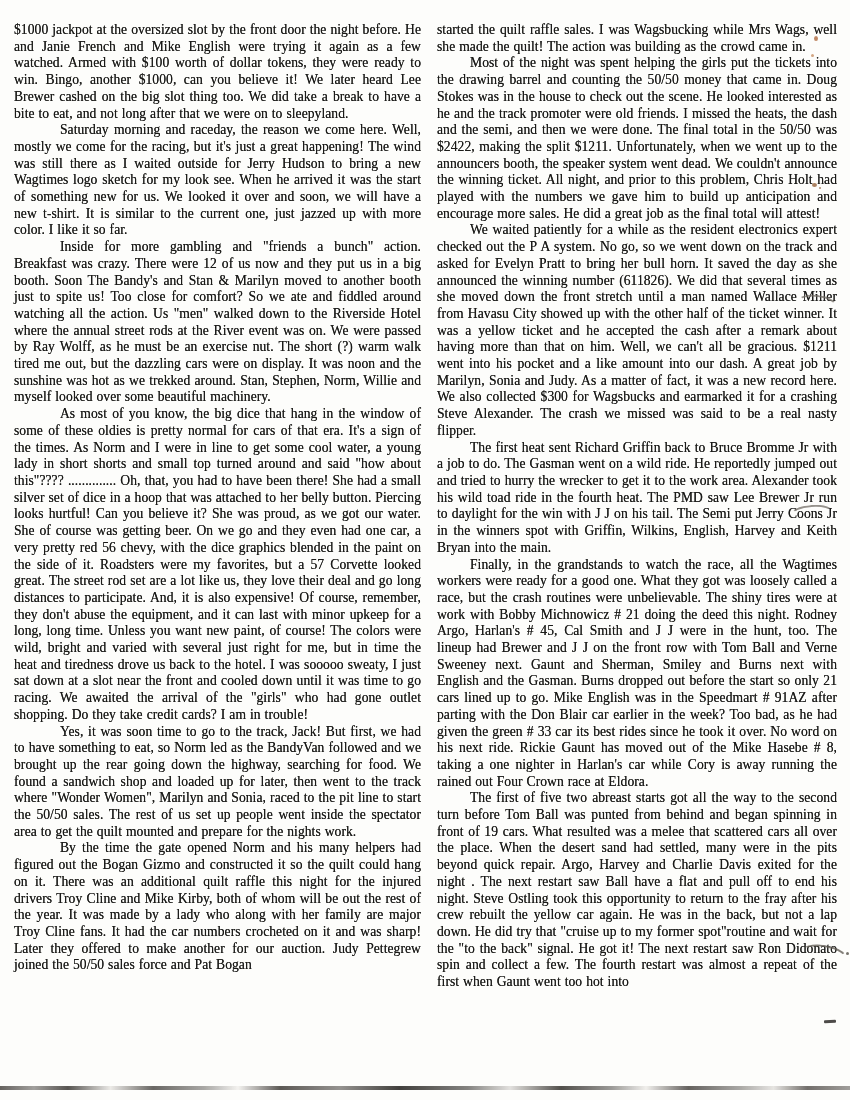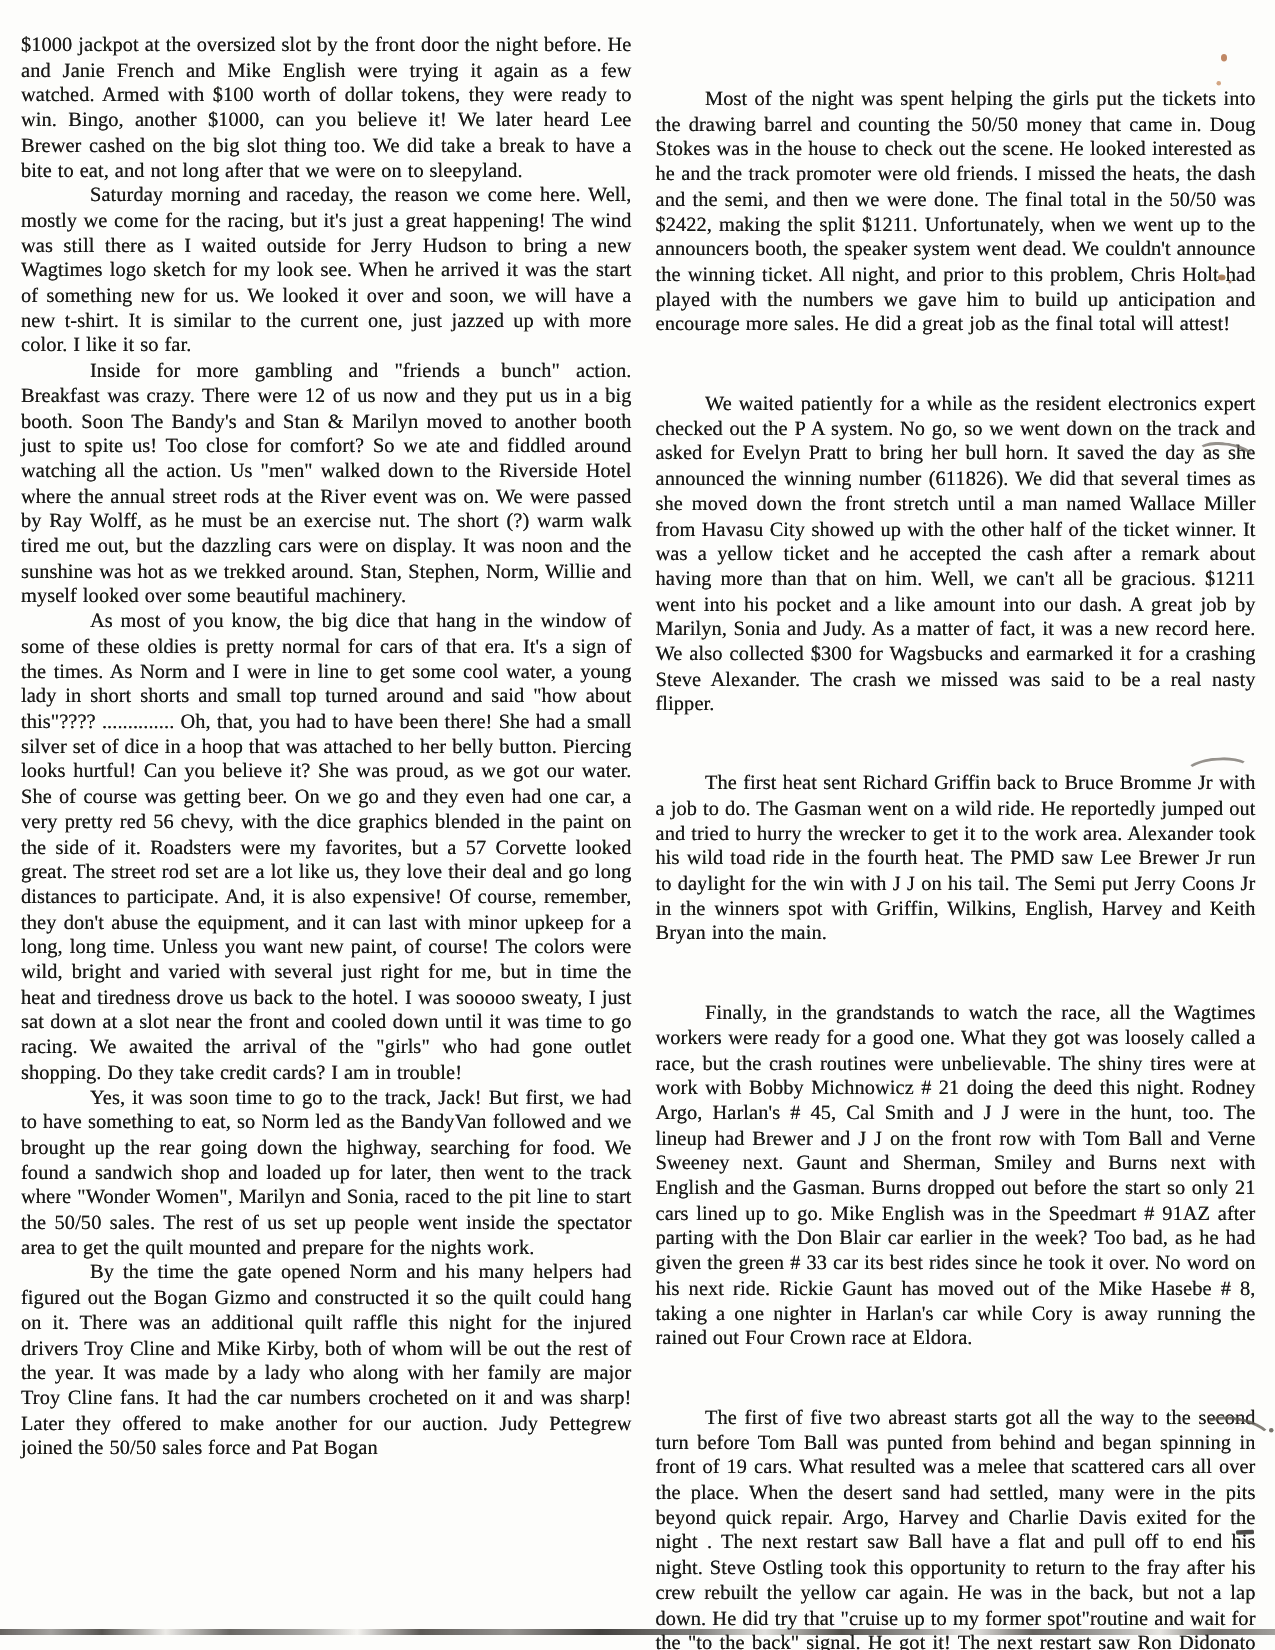--- a/index.html
+++ b/index.html
@@ -21,21 +21,21 @@
     font-size: 13.6px;
     line-height: 16.7px;
     letter-spacing: 0.05px;
     word-spacing: 0.5px;
     text-shadow: 0 0 0.3px rgba(25,25,22,0.85);
   }
   .col-left  { left: 14px;  width: 407px; }
   .col-right { left: 437px; width: 400px; }
   .column p { margin: 0; padding: 0; }
   .col-left  p.indent { text-indent: 46px; }
-  .col-right p.indent { text-indent: 33px; margin-top: 36px; }
+  .col-right p.indent { text-indent: 33px; }
   .bold { font-weight: normal; }
 
   
   .artifact { position: absolute; pointer-events: none; }
   .bottom-edge-line {
     left: 0; top: 1086px; width: 850px; height: 4px;
     background: linear-gradient(90deg,
       rgba(50,46,42,0.75) 0%, rgba(50,46,42,0.45) 4%, rgba(45,42,38,0.8) 8%,
       rgba(140,130,120,0.15) 13%, rgba(42,39,35,0.7) 18%, rgba(42,39,35,0.4) 24%,
       rgba(160,150,140,0.1) 28%, rgba(46,42,38,0.78) 33%, rgba(46,42,38,0.5) 40%,
@@ -71,20 +71,21 @@
 <div class="page">
   <div class="column col-left">
       <p><span>$1000 jackpot at the oversized slot by the front door the night before. He and Janie French and Mike English were trying it again as a few watched. Armed with $100 worth of dollar tokens, they were ready to win. Bingo, another $1000, can you believe it! We later heard Lee Brewer cashed on the big slot thing too. We did take a break to have a bite to eat, and not long after that we were on to sleepyland.</span></p>
       <p class="indent"><span>Saturday morning and raceday, the reason we come here. Well, mostly we come for the racing, but it's just a great happening! The wind was still there as I waited outside for </span><span class="bold">Jerry Hudson</span><span> to bring a new Wagtimes logo sketch for my look see. When he arrived it was the start of something new for us. We looked it over and soon, we will have a new t-shirt. It is similar to the current one, just jazzed up with more color. I like it so far.</span></p>
       <p class="indent"><span>Inside for more gambling and "friends a bunch" action. Breakfast was crazy. There were 12 of us now and they put us in a big booth. Soon The Bandy's and Stan &amp; Marilyn moved to another booth just to spite us! Too close for comfort? So we ate and fiddled around watching all the action. Us "men" walked down to the Riverside Hotel where the annual street rods at the River event was on. We were passed by Ray Wolff, as he must be an exercise nut. The short (?) warm walk tired me out, but the dazzling cars were on display. It was noon and the sunshine was hot as we trekked around. Stan, Stephen, Norm, Willie and myself looked over some beautiful machinery.</span></p>
       <p class="indent"><span>As most of you know, the big dice that hang in the window of some of these oldies is pretty normal for cars of that era. It's a sign of the times. As Norm and I were in line to get some cool water, a young lady in short shorts and small top turned around and said "how about this"???? .............. Oh, that, you had to have been there! She had a small silver set of dice in a hoop that was attached to her belly button. Piercing looks hurtful! Can you believe it? She was proud, as we got our water. She of course was getting beer. On we go and they even had one car, a very pretty red 56 chevy, with the dice graphics blended in the paint on the side of it. Roadsters were my favorites, but a 57 Corvette looked great. The street rod set are a lot like us, they love their deal and go long distances to participate. And, it is also expensive! Of course, remember, they don't abuse the equipment, and it can last with minor upkeep for a long, long time. Unless you want new paint, of course! The colors were wild, bright and varied with several just right for me, but in time the heat and tiredness drove us back to the hotel. I was sooooo sweaty, I just sat down at a slot near the front and cooled down until it was time to go racing. We awaited the arrival of the "girls" who had gone outlet shopping. Do they take credit cards? I am in trouble!</span></p>
       <p class="indent"><span>Yes, it was soon time to go to the track, Jack! But first, we had to have something to eat, so Norm led as the BandyVan followed and we brought up the rear going down the highway, searching for food. We found a sandwich shop and loaded up for later, then went to the track where "Wonder Women", Marilyn and Sonia, raced to the pit line to start the 50/50 sales. The rest of us set up people went inside the spectator area to get the quilt mounted and prepare for the nights work.</span></p>
       <p class="indent"><span>By the time the gate opened Norm and his many helpers had figured out the Bogan Gizmo and constructed it so the quilt could hang on it. There was an additional quilt raffle this night for the injured drivers Troy Cline and Mike Kirby, both of whom will be out the rest of the year. It was made by a lady who along with her family are major Troy Cline fans. It had the car numbers crocheted on it and was sharp! Later they offered to make another for our auction. Judy Pettegrew joined the 50/50 sales force and Pat Bogan</span></p>
     </div>
   <div class="column col-right">
+      <p><span>started the quilt raffle sales. I was Wagsbucking while Mrs Wags, well she made the quilt! The action was building as the crowd came in.</span></p>
       <p class="indent"><span>Most of the night was spent helping the girls put the tickets into the drawing barrel and counting the 50/50 money that came in. Doug Stokes was in the house to check out the scene. He looked interested as he and the track promoter were old friends. I missed the heats, the dash and the semi, and then we were done. The final total in the 50/50 was $2422, making the split $1211. Unfortunately, when we went up to the announcers booth, the speaker system went dead. We couldn't announce the winning ticket. All night, and prior to this problem, Chris Holt had played with the numbers we gave him to build up anticipation and encourage more sales. He did a great job as the final total will attest!</span></p>
       <p class="indent"><span>We waited patiently for a while as the resident electronics expert checked out the P A system. No go, so we went down on the track and asked for Evelyn Pratt to bring her bull horn. It saved the day as she announced the winning number (611826). We did that several times as she moved down the front stretch until a man named Wallace Miller from Havasu City showed up with the other half of the ticket winner. It was a yellow ticket and he accepted the cash after a remark about having more than that on him. Well, we can't all be gracious. $1211 went into his pocket and a like amount into our dash. A great job by Marilyn, Sonia and Judy. As a matter of fact, it was a new record here. We also collected $300 for Wagsbucks and earmarked it for a crashing Steve Alexander. The crash we missed was said to be a real nasty flipper.</span></p>
       <p class="indent"><span>The first heat sent Richard Griffin back to Bruce Bromme Jr with a job to do. The Gasman went on a wild ride. He reportedly jumped out and tried to hurry the wrecker to get it to the work area. Alexander took his wild toad ride in the fourth heat. The PMD saw Lee Brewer Jr run to daylight for the win with J J on his tail. The Semi put Jerry Coons Jr in the winners spot with Griffin, Wilkins, English, Harvey and Keith Bryan into the main.</span></p>
       <p class="indent"><span>Finally, in the grandstands to watch the race, all the Wagtimes workers were ready for a good one. What they got was loosely called a race, but the crash routines were unbelievable. The shiny tires were at work with Bobby Michnowicz # 21 doing the deed this night. Rodney Argo, Harlan's # 45, Cal Smith and J J were in the hunt, too. The lineup had Brewer and J J on the front row with Tom Ball and Verne Sweeney next. Gaunt and Sherman, Smiley and Burns next with English and the Gasman. Burns dropped out before the start so only 21 cars lined up to go. Mike English was in the Speedmart # 91AZ after parting with the Don Blair car earlier in the week? Too bad, as he had given the green # 33 car its best rides since he took it over. No word on his next ride. Rickie Gaunt has moved out of the Mike Hasebe # 8, taking a one nighter in Harlan's car while Cory is away running the rained out Four Crown race at Eldora.</span></p>
       <p class="indent"><span>The first of five two abreast starts got all the way to the second turn before Tom Ball was punted from behind and began spinning in front of 19 cars. What resulted was a melee that scattered cars all over the place. When the desert sand had settled, many were in the pits beyond quick repair. Argo, Harvey and Charlie Davis exited for the night . The next restart saw Ball have a flat and pull off to end his night. Steve Ostling took this opportunity to return to the fray after his crew rebuilt the yellow car again. He was in the back, but not a lap down. He did try that "cruise up to my former spot"routine and wait for the "to the back" signal. He got it! The next restart saw Ron Didonato spin and collect a few. The fourth restart was almost a repeat of the first when Gaunt went too hot into</span></p>
     </div>
 
   <div class="artifact bottom-edge-line"></div>
   <div class="artifact mark-dot dot-1"></div>
   <div class="artifact mark-dot dot-2"></div>

